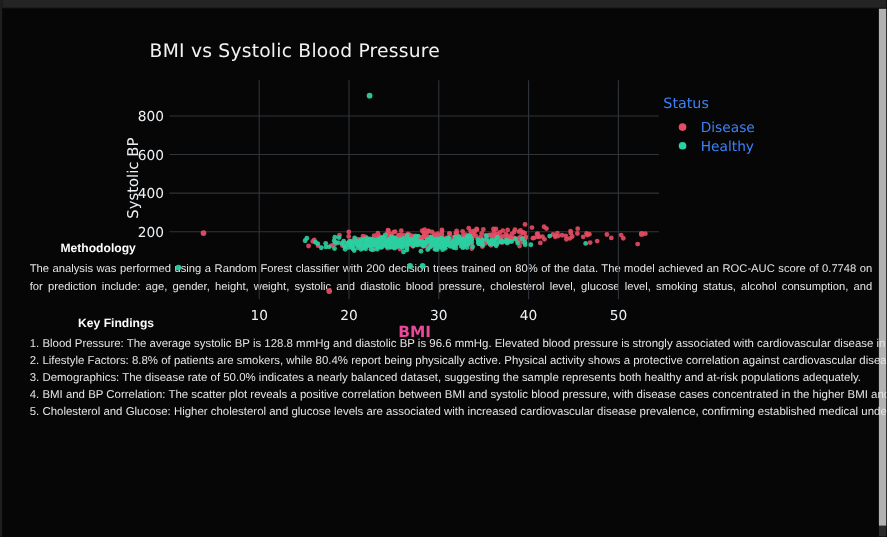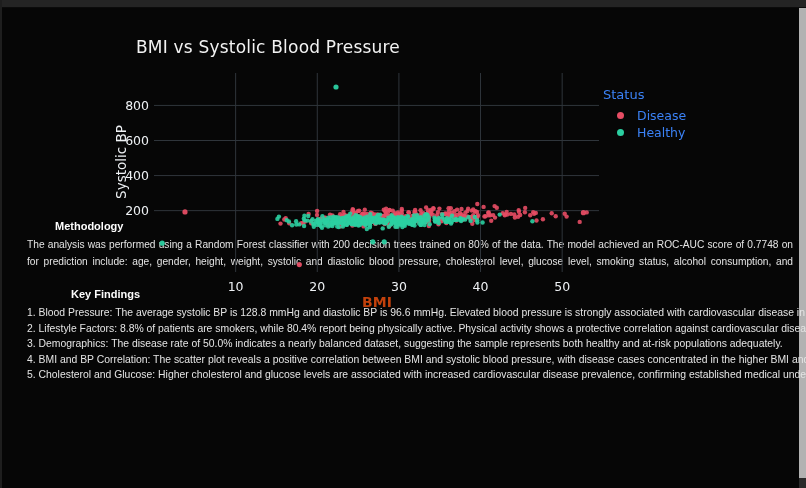--- a/index.html
+++ b/index.html
@@ -12,21 +12,21 @@
   .top-bar{position:absolute;left:0;top:0;width:100%;height:7px;background:#242424;border-bottom:1px solid #0b0b0b;}
   .v-scrollbar{position:absolute;right:0;top:8px;width:7px;height:470px;background:#b2b2b2;}
   .v-scrollbar-cap{position:absolute;right:0;bottom:0;width:7px;height:10px;background:#2a2a2a;}
 
   
   .chart-title{position:absolute;left:134px;top:37px;font-family:"DejaVu Sans",sans-serif;
     font-size:17px;color:#f2f2f2;letter-spacing:.2px;text-align:center;}
   .y-axis-title{position:absolute;left:19px;top:154px;width:200px;text-align:center;
     transform:rotate(-90deg);font-family:"DejaVu Sans",sans-serif;font-size:13.5px;color:#eef1f4;}
   .x-axis-title{position:absolute;left:340px;top:294px;width:70px;text-align:center;
-    font-family:"DejaVu Sans",sans-serif;font-size:14px;font-weight:600;color:#c2410c;}
+    font-family:"DejaVu Sans",sans-serif;font-size:14px;font-weight:600;color:#ec4899;}
   .legend{position:absolute;left:601px;top:71px;font-family:"DejaVu Sans",sans-serif;color:#3b82f6;margin-top:16px;}
   .legend-title{font-size:13px;margin-bottom:5px;}
   .legend-row{display:flex;align-items:center;height:17px;cursor:pointer;}
   .legend-dot{width:7px;height:7px;border-radius:50%;margin-left:14px;margin-right:13px;flex:0 0 auto;}
   .legend-label{font-size:12.5px;}
 
   
   .doc{position:absolute;left:0;top:0;width:806px;z-index:2;}
   .sec-heading{position:absolute;left:25px;font-size:11px;font-weight:bold;color:#fdfdfd;margin-left:28px;}
   .methodology-para{position:absolute;left:25px;top:237px;width:766px;color:#e4e4e4;

